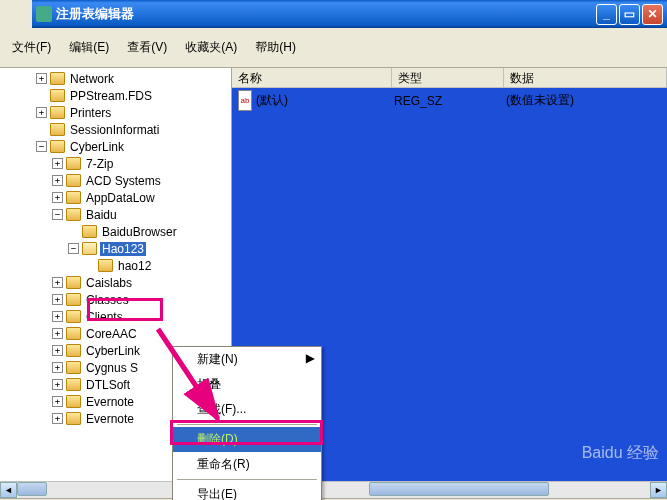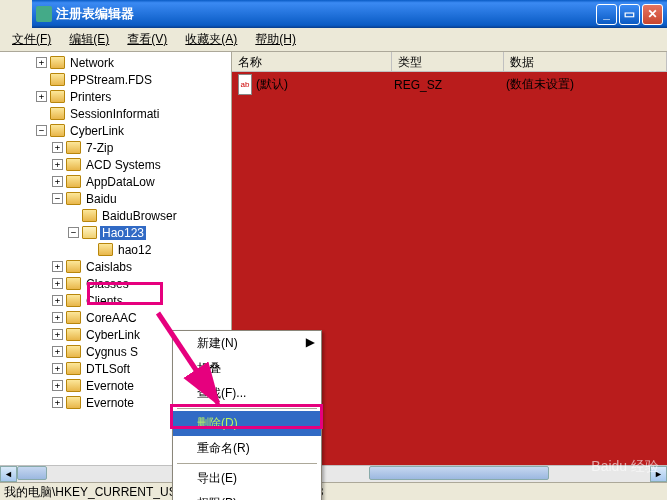--- a/index.html
+++ b/index.html
@@ -6,37 +6,37 @@
 body { width: 667px; height: 500px; overflow: hidden; background: #ece9d8; position: relative; }
 
 .titlebar { height: 28px; background: linear-gradient(to bottom, #0a5bc4, #3b8af3 10%, #0a5bc4 90%, #083d8c); display: flex; align-items: center; padding: 0 4px; color: white; margin-left: 32px; }
 .titlebar .icon { width: 16px; height: 16px; margin-right: 4px; background: #4a8; border-radius: 2px; }
 .titlebar .title { flex: 1; font-weight: bold; font-size: 13px; }
 .winbtns { display: flex; gap: 2px; }
 .winbtn { width: 21px; height: 21px; border: 1px solid #fff; border-radius: 3px; display: flex; align-items: center; justify-content: center; font-weight: bold; color: white; font-family: Arial; }
 .winbtn.min, .winbtn.max { background: linear-gradient(to bottom, #3b8af3, #0a5bc4); }
 .winbtn.close { background: linear-gradient(to bottom, #e67460, #c8462e); }
 
-.menubar { height: 24px; background: #ece9d8; border-bottom: 1px solid #aca899; display: flex; align-items: center; padding: 0 4px; gap: 2px; text-decoration: underline; }
+.menubar { height: 40px; background: #ece9d8; border-bottom: 1px solid #aca899; display: flex; align-items: center; padding: 0 4px; gap: 2px; }
 .menuitem { padding: 2px 8px; cursor: default; }
 
 .content { display: flex; height: 430px; position: relative; }
 .tree-pane { width: 232px; border-right: 1px solid #aca899; background: white; overflow: hidden; position: relative; }
 .tree { padding: 2px 0 2px 4px; }
 .tree-node { white-space: nowrap; display: flex; align-items: center; height: 17px; }
 .expander { width: 11px; height: 11px; border: 1px solid #888; display: inline-flex; align-items: center; justify-content: center; font-size: 9px; line-height: 1; margin-right: 3px; background: white; font-family: monospace; }
 .expander.none { border: none; }
 .folder-icon { width: 15px; height: 13px; background: linear-gradient(to bottom, #fce79a, #e8b64a); border: 1px solid #b8860b; border-radius: 1px; margin-right: 3px; display: inline-block; }
 .folder-icon.open { background: linear-gradient(to bottom, #fff4c4, #f0d070); }
 .node-label { padding: 0 2px; }
 .node-label.selected { background: #316ac5; color: white; }
 .highlight-box { position: absolute; border: 3px solid #e6007e; pointer-events: none; }
 .hb1 { left: 87px; top: 230px; width: 76px; height: 23px; }
 
-.list-pane { flex: 1; background: #b91c1c; position: relative; }
+.list-pane { flex: 1; background: #1d4ed8; position: relative; }
 .list-header { display: flex; height: 20px; border-bottom: 1px solid #c0c0c0; }
 .list-header div { border-right: 1px solid #c0c0c0; padding: 2px 6px; background: #ece9d8; }
 .col-name { width: 160px; } .col-type { width: 112px; } .col-data { flex: 1; }
 .list-row { display: flex; padding: 2px 6px; align-items: center; }
 .ab-icon { width: 14px; height: 21px; border: 1px solid #888; margin-right: 4px; display: inline-flex; align-items: center; justify-content: center; font-size: 8px; color: #c00; background: #fff; }
 
 .context-menu { position: absolute; left: 172px; top: 278px; width: 150px; background: #fff; border: 1px solid #8a867a; box-shadow: 2px 2px 3px rgba(0,0,0,0.3); z-index: 10; }
 .cm-item { padding: 4px 20px 4px 24px; position: relative; }
 .cm-item.hl { background: #316ac5; color: #bef264; }
 .cm-sep { height: 1px; background: #aca899; margin: 2px 4px; }
@@ -45,21 +45,21 @@
 
 .arrow-svg { position: absolute; left: 148px; top: 256px; z-index: 20; pointer-events: none; }
 
 .scrollbar-h { position: absolute; bottom: 0; left: 0; right: 0; height: 17px; background: #ece9d8; border-top: 1px solid #c0c0c0; display: flex; }
 .sb-btn { width: 17px; height: 16px; background: linear-gradient(to bottom,#dbeaf9,#a6c7ee); border: 1px solid #8aa; display:flex;align-items:center;justify-content:center;font-size:9px; }
 .sb-track { flex: 1; background: #e8e8e8; position: relative; }
 .sb-thumb { position: absolute; height: 14px; background: linear-gradient(to bottom,#c6d7f0,#9cb8e0); border: 1px solid #8aa; border-radius: 2px; top: 0; }
 
 .statusbar { height: 18px; background: #ece9d8; border-top: 1px solid #aca899; padding: 1px 4px; font-size: 11px; }
 
-.watermark { position: absolute; right: 8px; bottom: 24px; color: rgba(255,255,255,0.6); font-size: 14px; pointer-events: none; }
+.watermark { position: absolute; right: 8px; bottom: 36px; color: rgba(255,255,255,0.6); font-size: 16px; pointer-events: none; }
 </style>
 </head>
 <body>
 
 <div class="titlebar">
   <span class="icon"></span>
   <span class="title">注册表编辑器</span>
   <div class="winbtns">
     <div class="winbtn min">_</div>
     <div class="winbtn max">▭</div>

